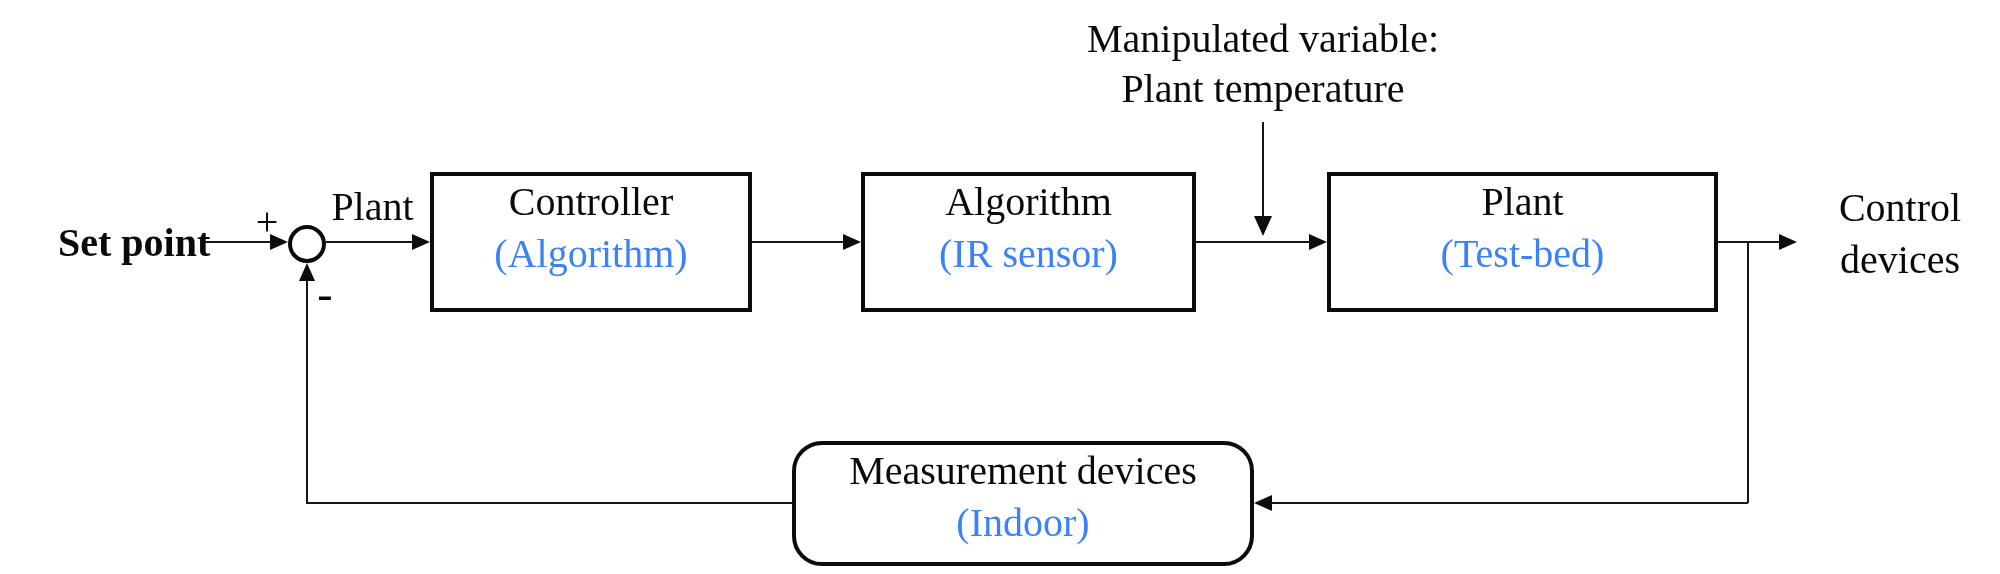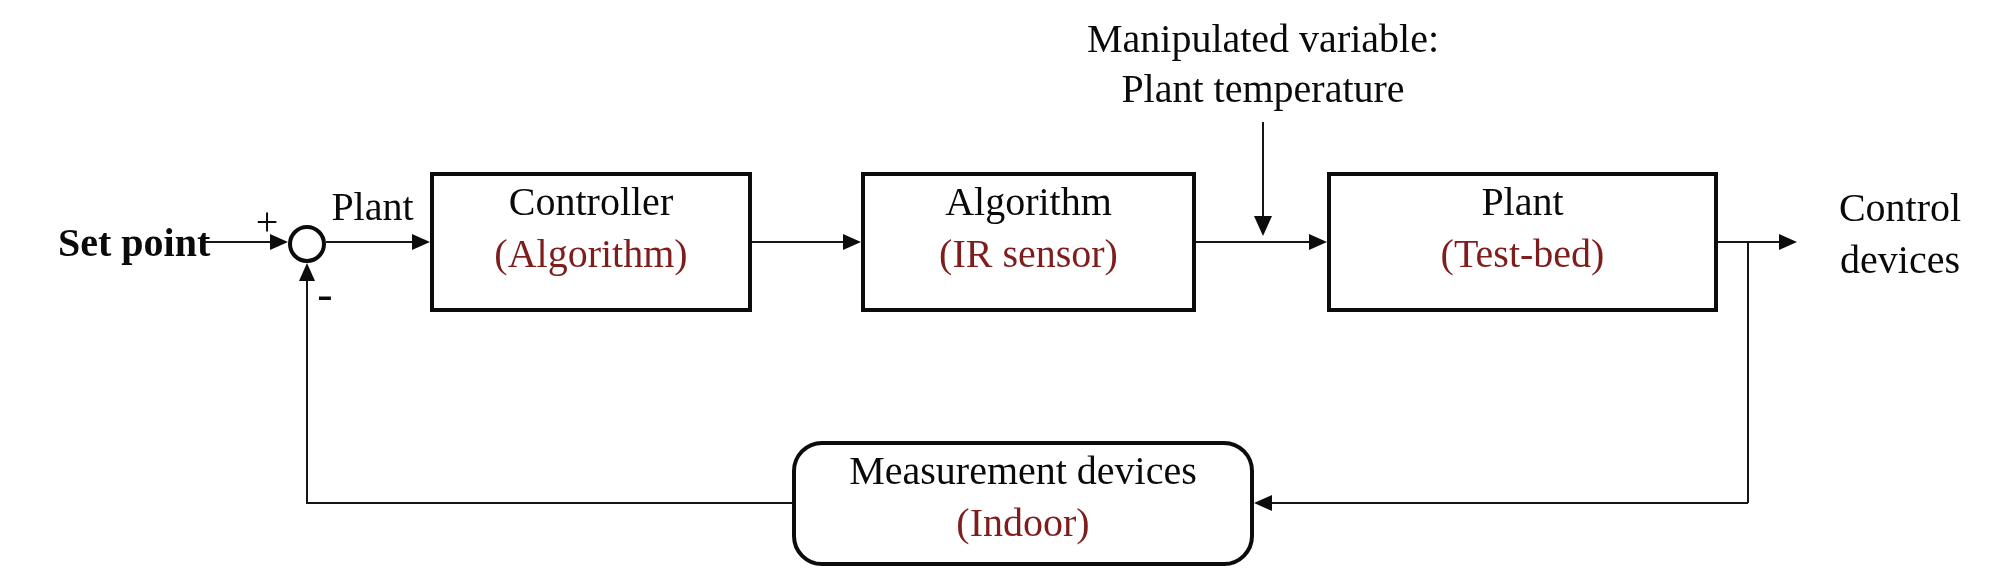--- a/index.html
+++ b/index.html
@@ -6,21 +6,21 @@
   #canvas{
     position:relative;width:2000px;height:574px;background:#fff;overflow:hidden;
     font-family:"Liberation Serif","DejaVu Serif",serif;color:#000;
   }
   .blk{
     position:absolute;border:4px solid #0c0c0c;background:#fff;box-sizing:border-box;
     display:flex;flex-direction:column;align-items:center;justify-content:flex-start;
     text-align:center;line-height:52px;font-size:40px;
   }
   .blk .title{color:#0a0a0a;white-space:nowrap;}
-  .blk .sub{color:#7f1d1d;white-space:nowrap;}
+  .blk .sub{color:#3b82f6;white-space:nowrap;}
   .lineH{position:absolute;height:2px;background:#161616;}
   .lineV{position:absolute;width:2px;background:#161616;}
   .ah{position:absolute;width:0;height:0;}
   .ah.right{border-top:8px solid transparent;border-bottom:8px solid transparent;border-left:18px solid #0c0c0c;}
   .ah.left{border-top:8px solid transparent;border-bottom:8px solid transparent;border-right:18px solid #0c0c0c;}
   .ah.up{border-left:8px solid transparent;border-right:8px solid transparent;border-bottom:18px solid #0c0c0c;}
   .ah.down{border-left:9px solid transparent;border-right:9px solid transparent;border-top:20px solid #0c0c0c;}
   .lbl{position:absolute;font-size:40px;color:#0a0a0a;line-height:46px;white-space:nowrap;}
   .circle{
     position:absolute;left:288px;top:225px;width:38px;height:38px;box-sizing:border-box;

